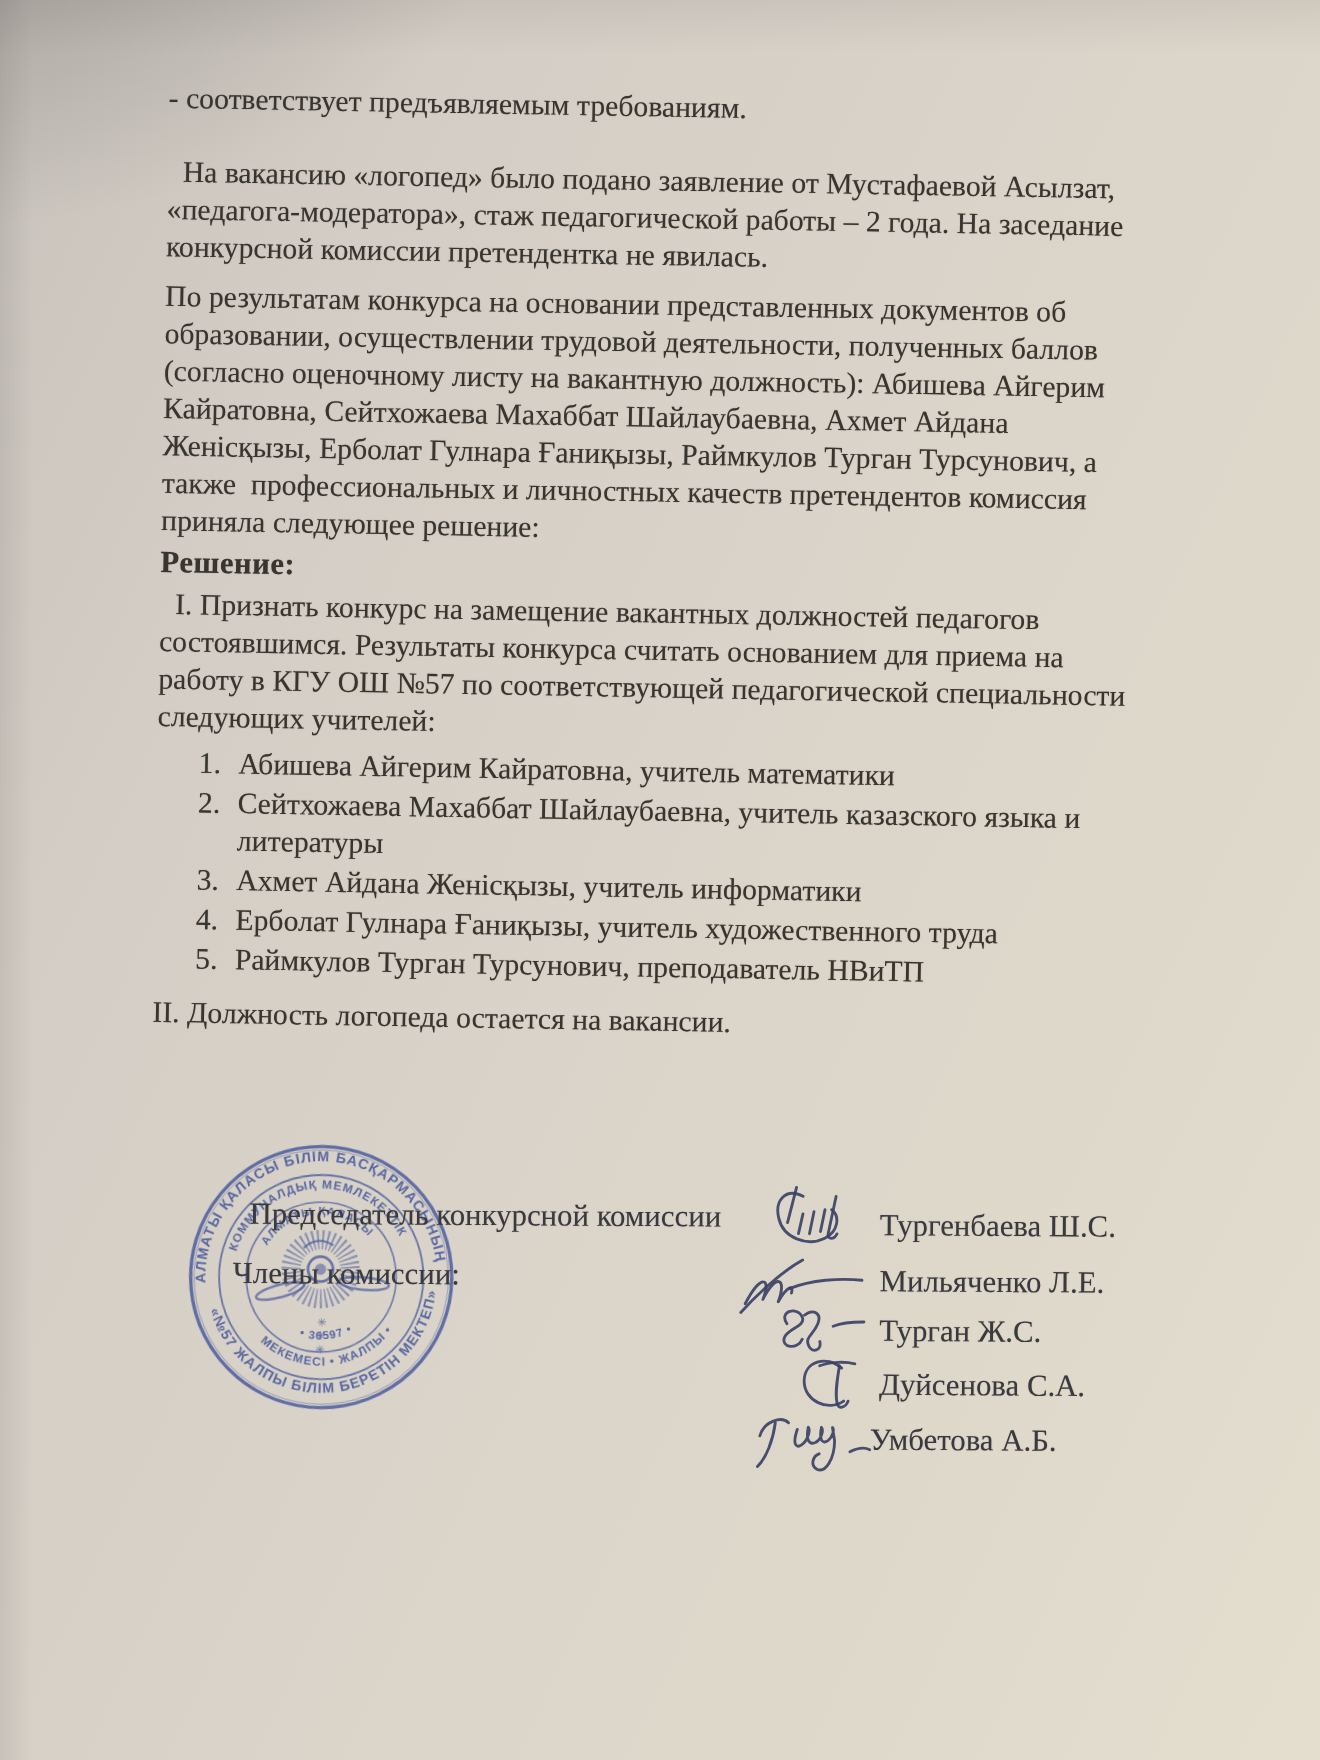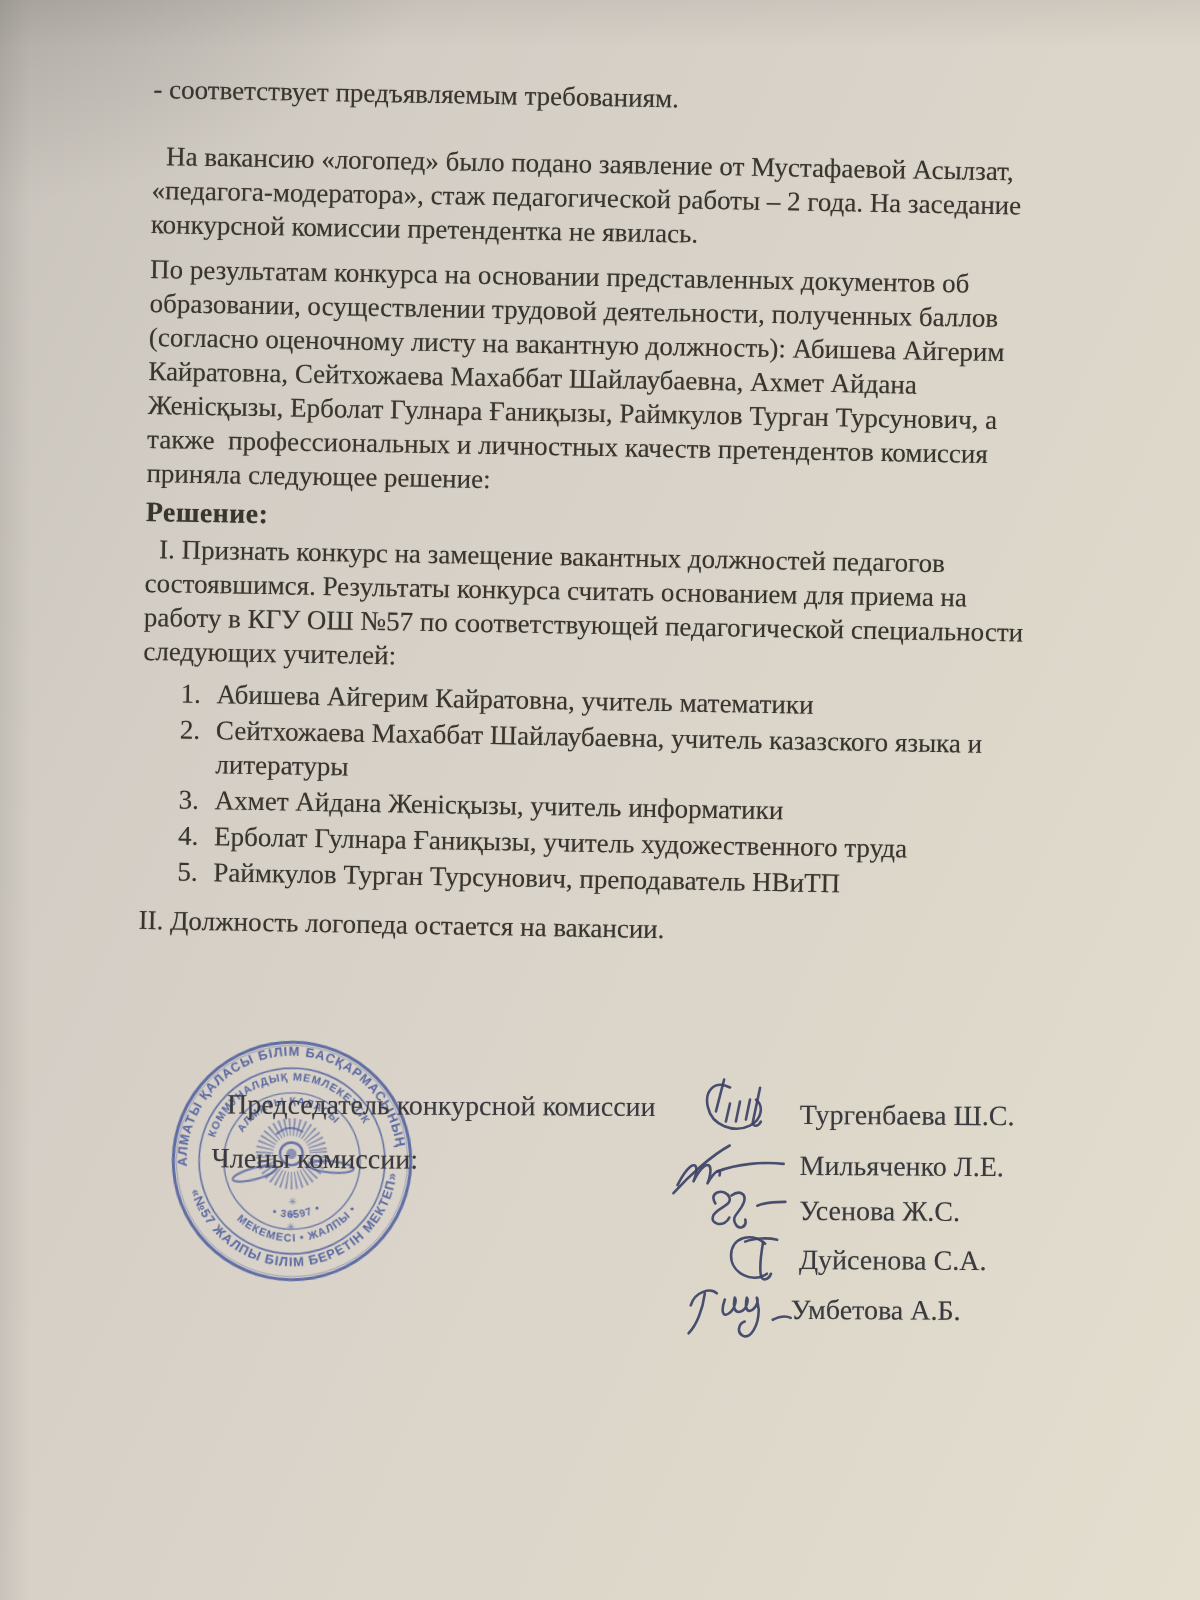--- a/index.html
+++ b/index.html
@@ -169,16 +169,16 @@
   </svg>
   <svg class="sig" style="left:686px;top:1280px;" width="112" height="62" viewBox="0 0 112 62">
     <path d="M6 22 C10 8 26 4 32 10"></path>
     <path d="M20 10 C18 26 12 42 4 50"></path>
     <path d="M40 16 C36 28 38 34 44 30 C50 26 52 16 50 14 C48 24 50 30 56 28 C62 26 64 16 62 14 C60 24 62 30 68 26 C72 23 74 16 72 14 L74 26 C74 42 66 56 58 52 C52 49 54 40 60 38"></path>
     <path d="M88 36 C96 32 102 32 106 34"></path>
   </svg>
 
   <div class="sname" style="left:800px;top:1095px;">Тургенбаева Ш.С.</div>
   <div class="sname" style="left:800px;top:1146px;">Мильяченко Л.Е.</div>
-  <div class="sname" style="left:800px;top:1191px;">Усенова Ж.С.</div>
+  <div class="sname" style="left:800px;top:1191px;">Турган Ж.С.</div>
   <div class="sname" style="left:800px;top:1240px;">Дуйсенова С.А.</div>
   <div class="sname" style="left:792px;top:1290px;">Умбетова А.Б.</div>
 </div>
 
 </body></html>

